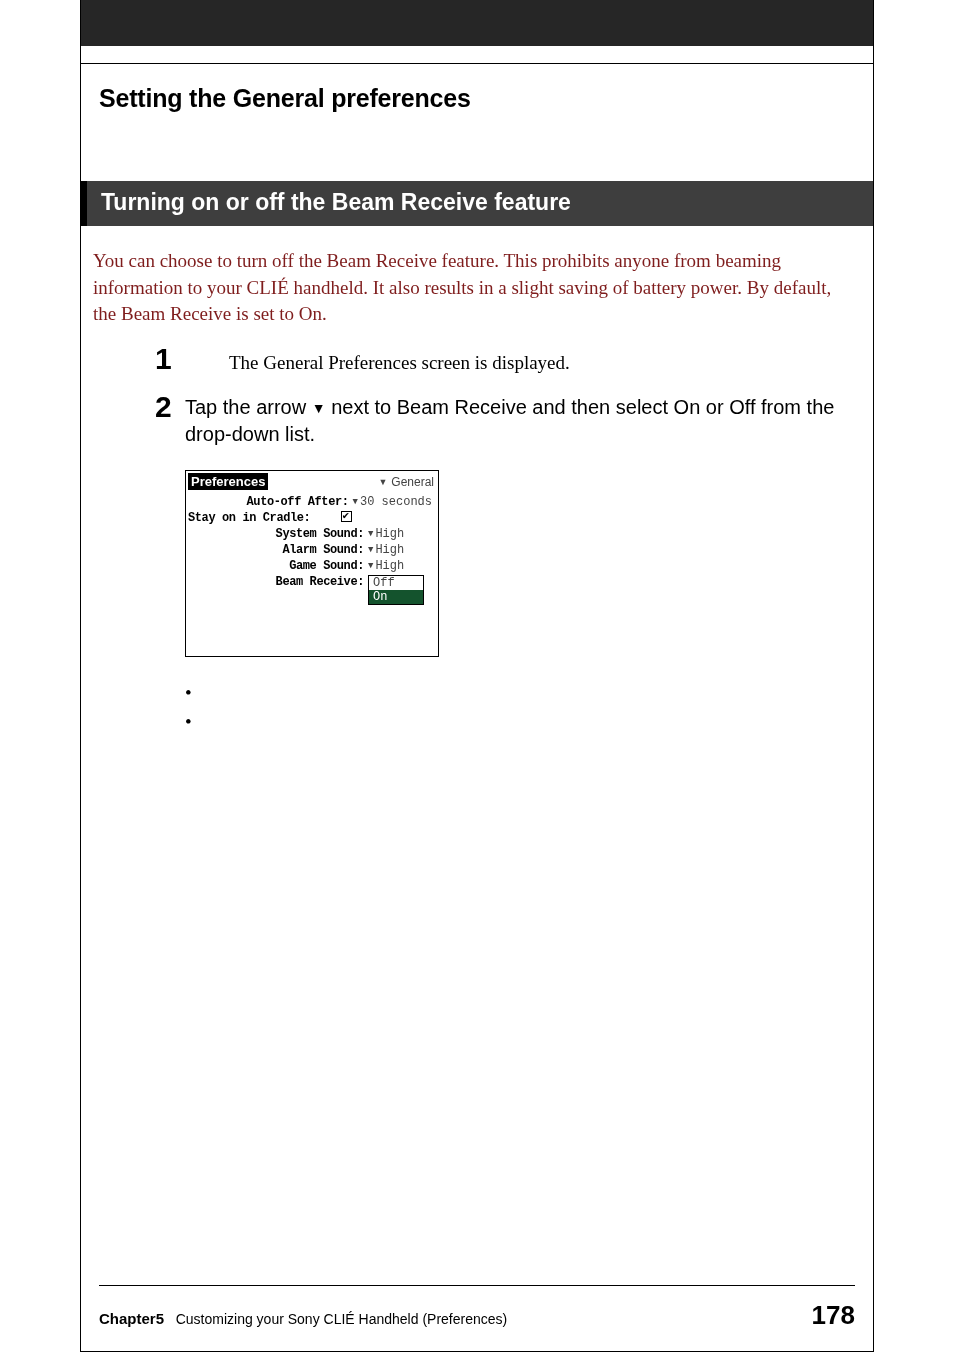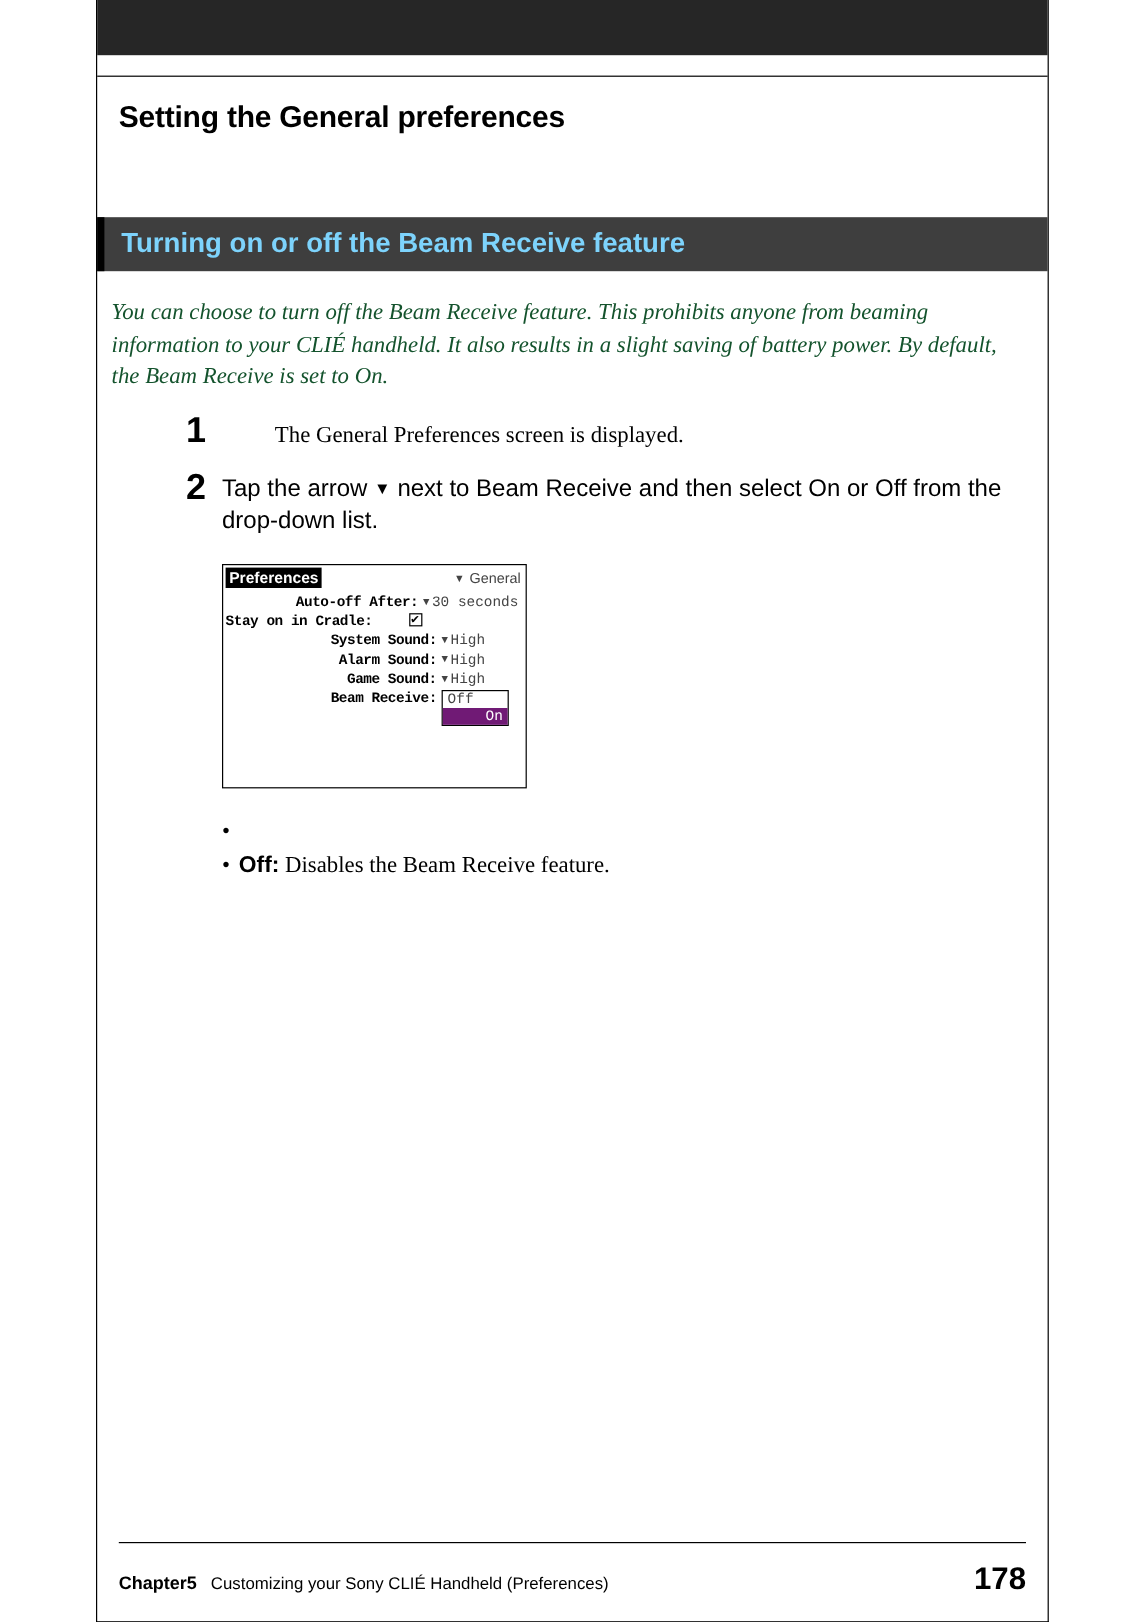--- a/index.html
+++ b/index.html
@@ -39,37 +39,36 @@
   .section-title {
     font-family: Arial, Helvetica, sans-serif;
     font-weight: 900;
     font-size: 25px;
     letter-spacing: -0.2px;
     color: #000;
     margin-top: 0;
   }
   .subsection-bar {
     background: #3e3e3e;
-    color: #7dd3fc;
+    color: #ffffff;
     font-family: Arial, Helvetica, sans-serif;
     font-weight: 700;
     font-size: 23px;
     padding: 8px 14px 10px 14px;
     border-left: 6px solid #000;
     margin-top: 68px;
     margin-left: -18px;
     margin-right: -18px;
   }
   .body-text {
     font-size: 19px;
     line-height: 1.4;
     margin-top: 22px;
     margin-left: -6px;
-    color: #14532d;
-    font-style: italic;
+    color: #7f1d1d;
   }
   .step {
     display: flex;
     margin-top: 18px;
     margin-left: 56px;
   }
   .step-num {
     font-family: Arial, Helvetica, sans-serif;
     font-weight: 900;
     font-size: 30px;
@@ -170,23 +169,22 @@
     border: 1px solid #000;
     display: inline-block;
     min-width: 56px;
   }
   .pda-select-opt {
     padding: 0px 4px;
     color: #444;
     font-size: 12px;
   }
   .pda-select-opt.sel {
-    background: #701a75;
+    background: #14532d;
     color: #fff;
-    text-align: right;
   }
   .pda-body {
     padding-bottom: 50px;
     padding-top: 2px;
     font-family: Liberation Mono, monospace;
   }
   .bullet-list {
     margin-top: 22px;
     margin-left: 86px;
     font-size: 19px;
@@ -311,23 +309,20 @@
         </div>
       </div>
     </div>
 
     <div class="bullet-list">
       <div class="bullet-row">
         <span class="dot">•</span>
       </div>
       <div class="bullet-row">
         <span class="dot">•</span>
-        <span>
-          <span class="label-bold">Off:</span><span> Disables the Beam Receive feature.</span>
-        </span>
       </div>
     </div>
   </div>
 
   <div class="footer">
     <div class="footer-left">
       <span class="chap">Chapter5</span>
       &nbsp;&nbsp;<span>Customizing your Sony CLIÉ Handheld (Preferences)</span>
     </div>
     <div class="footer-right">178</div>

